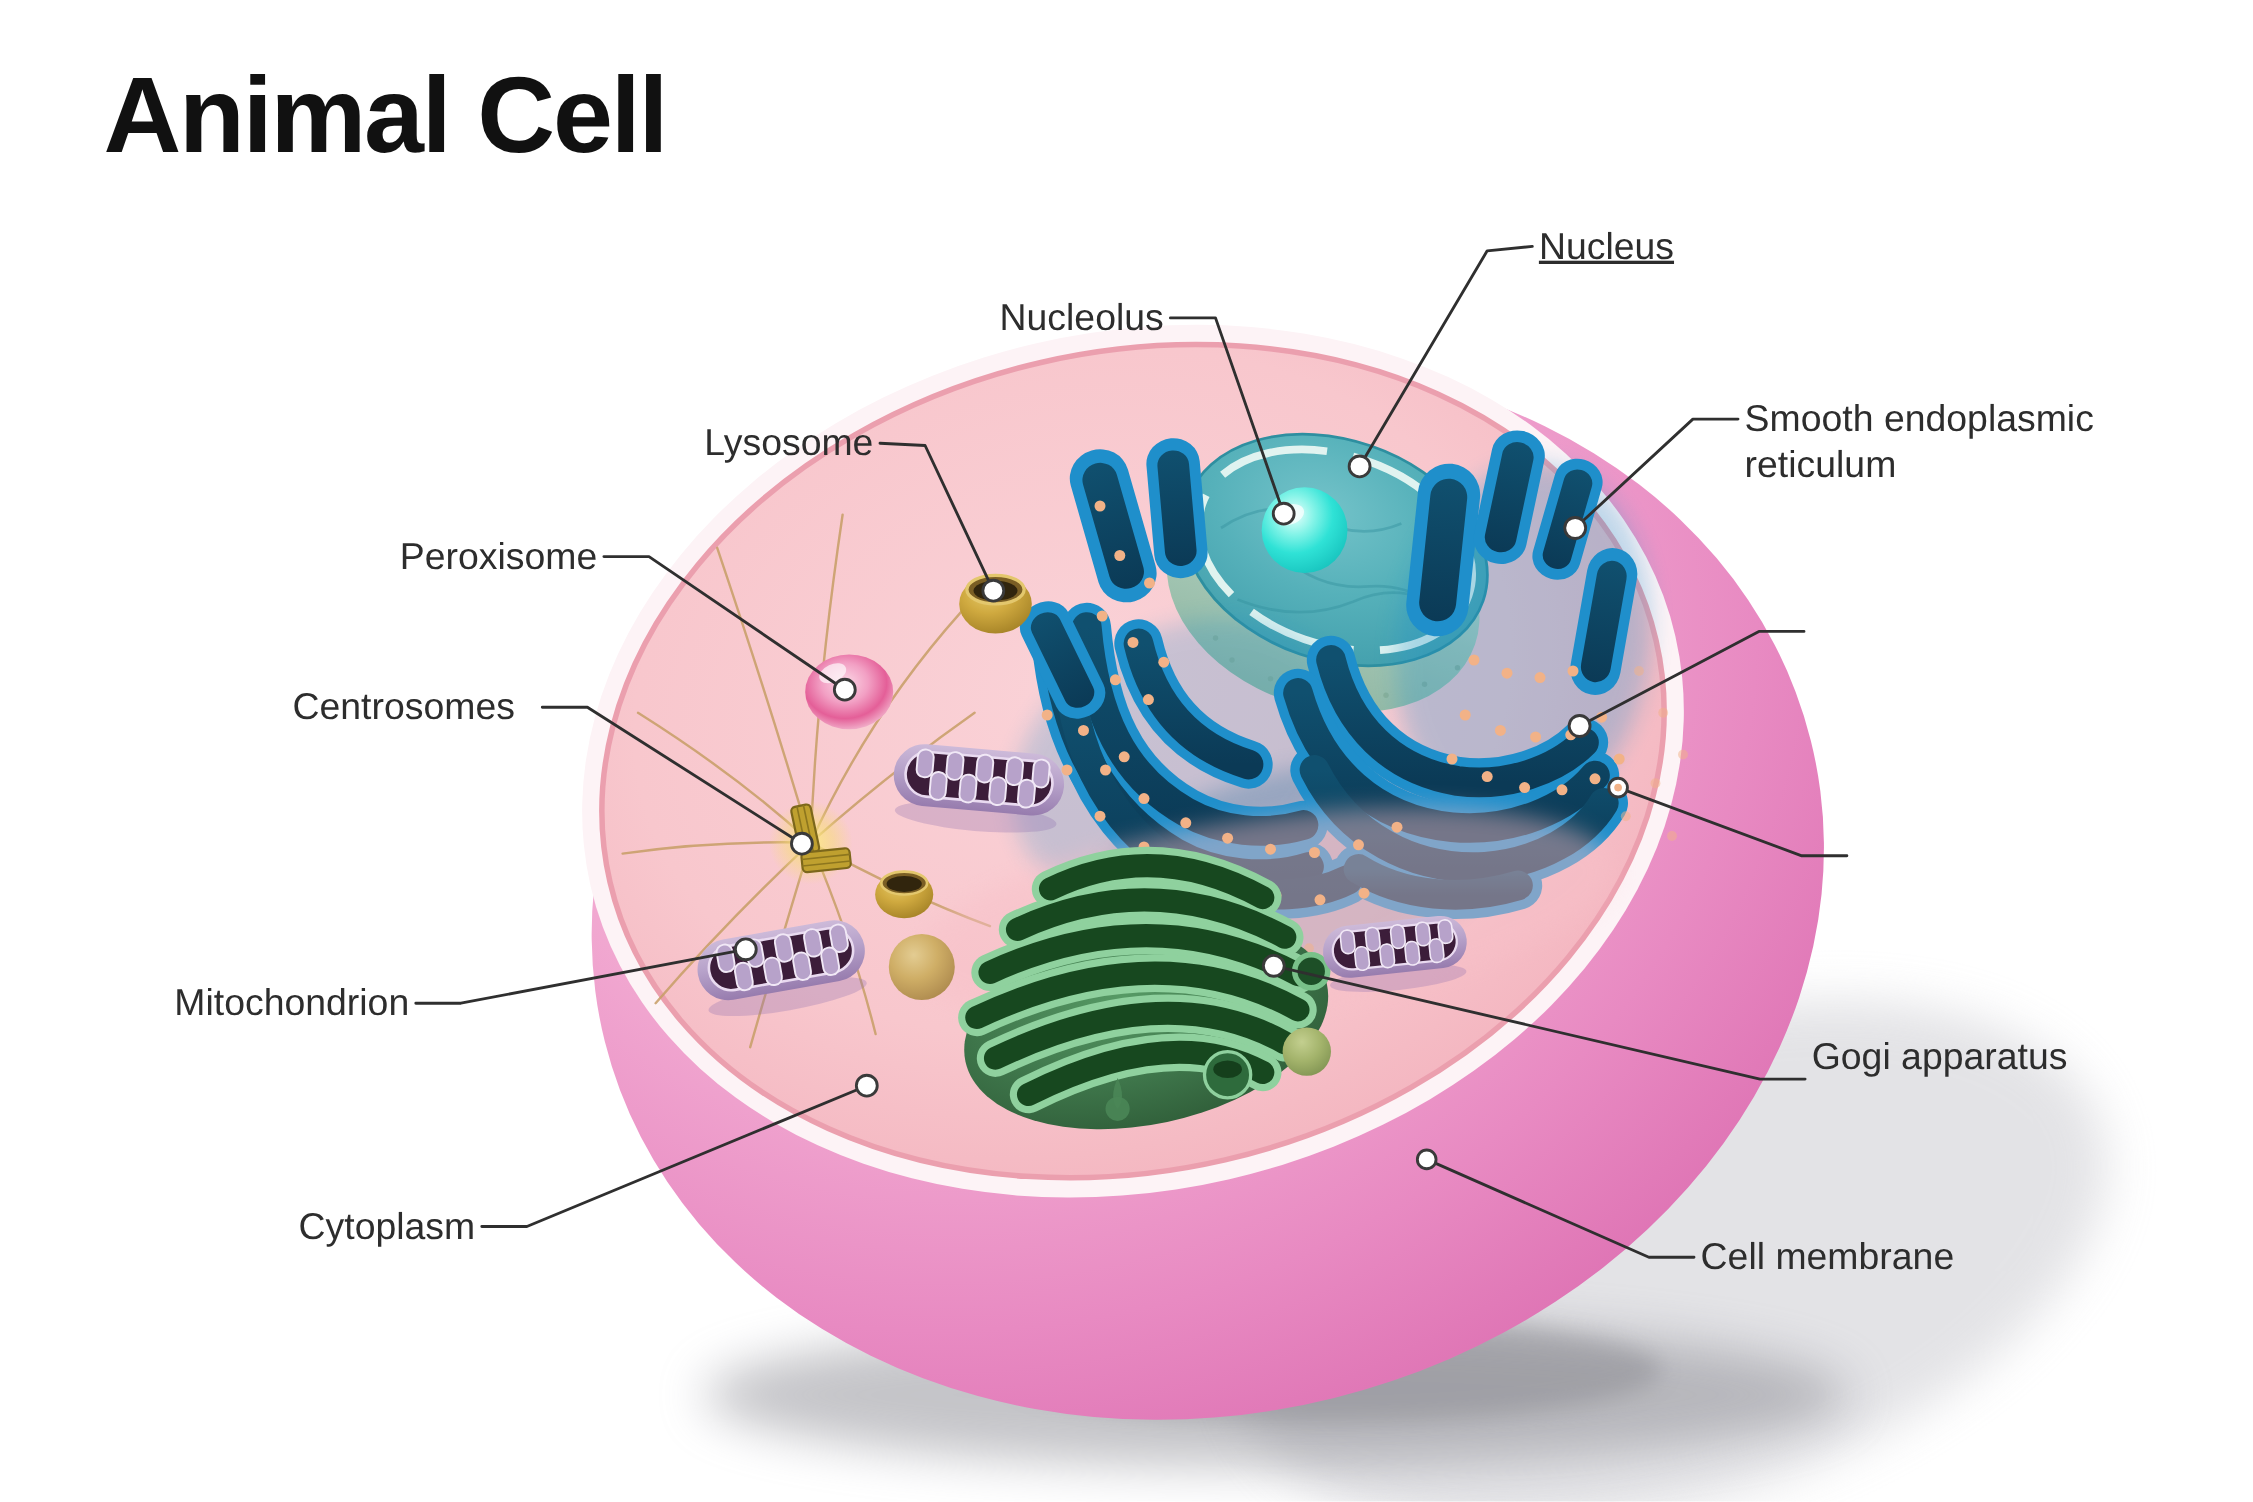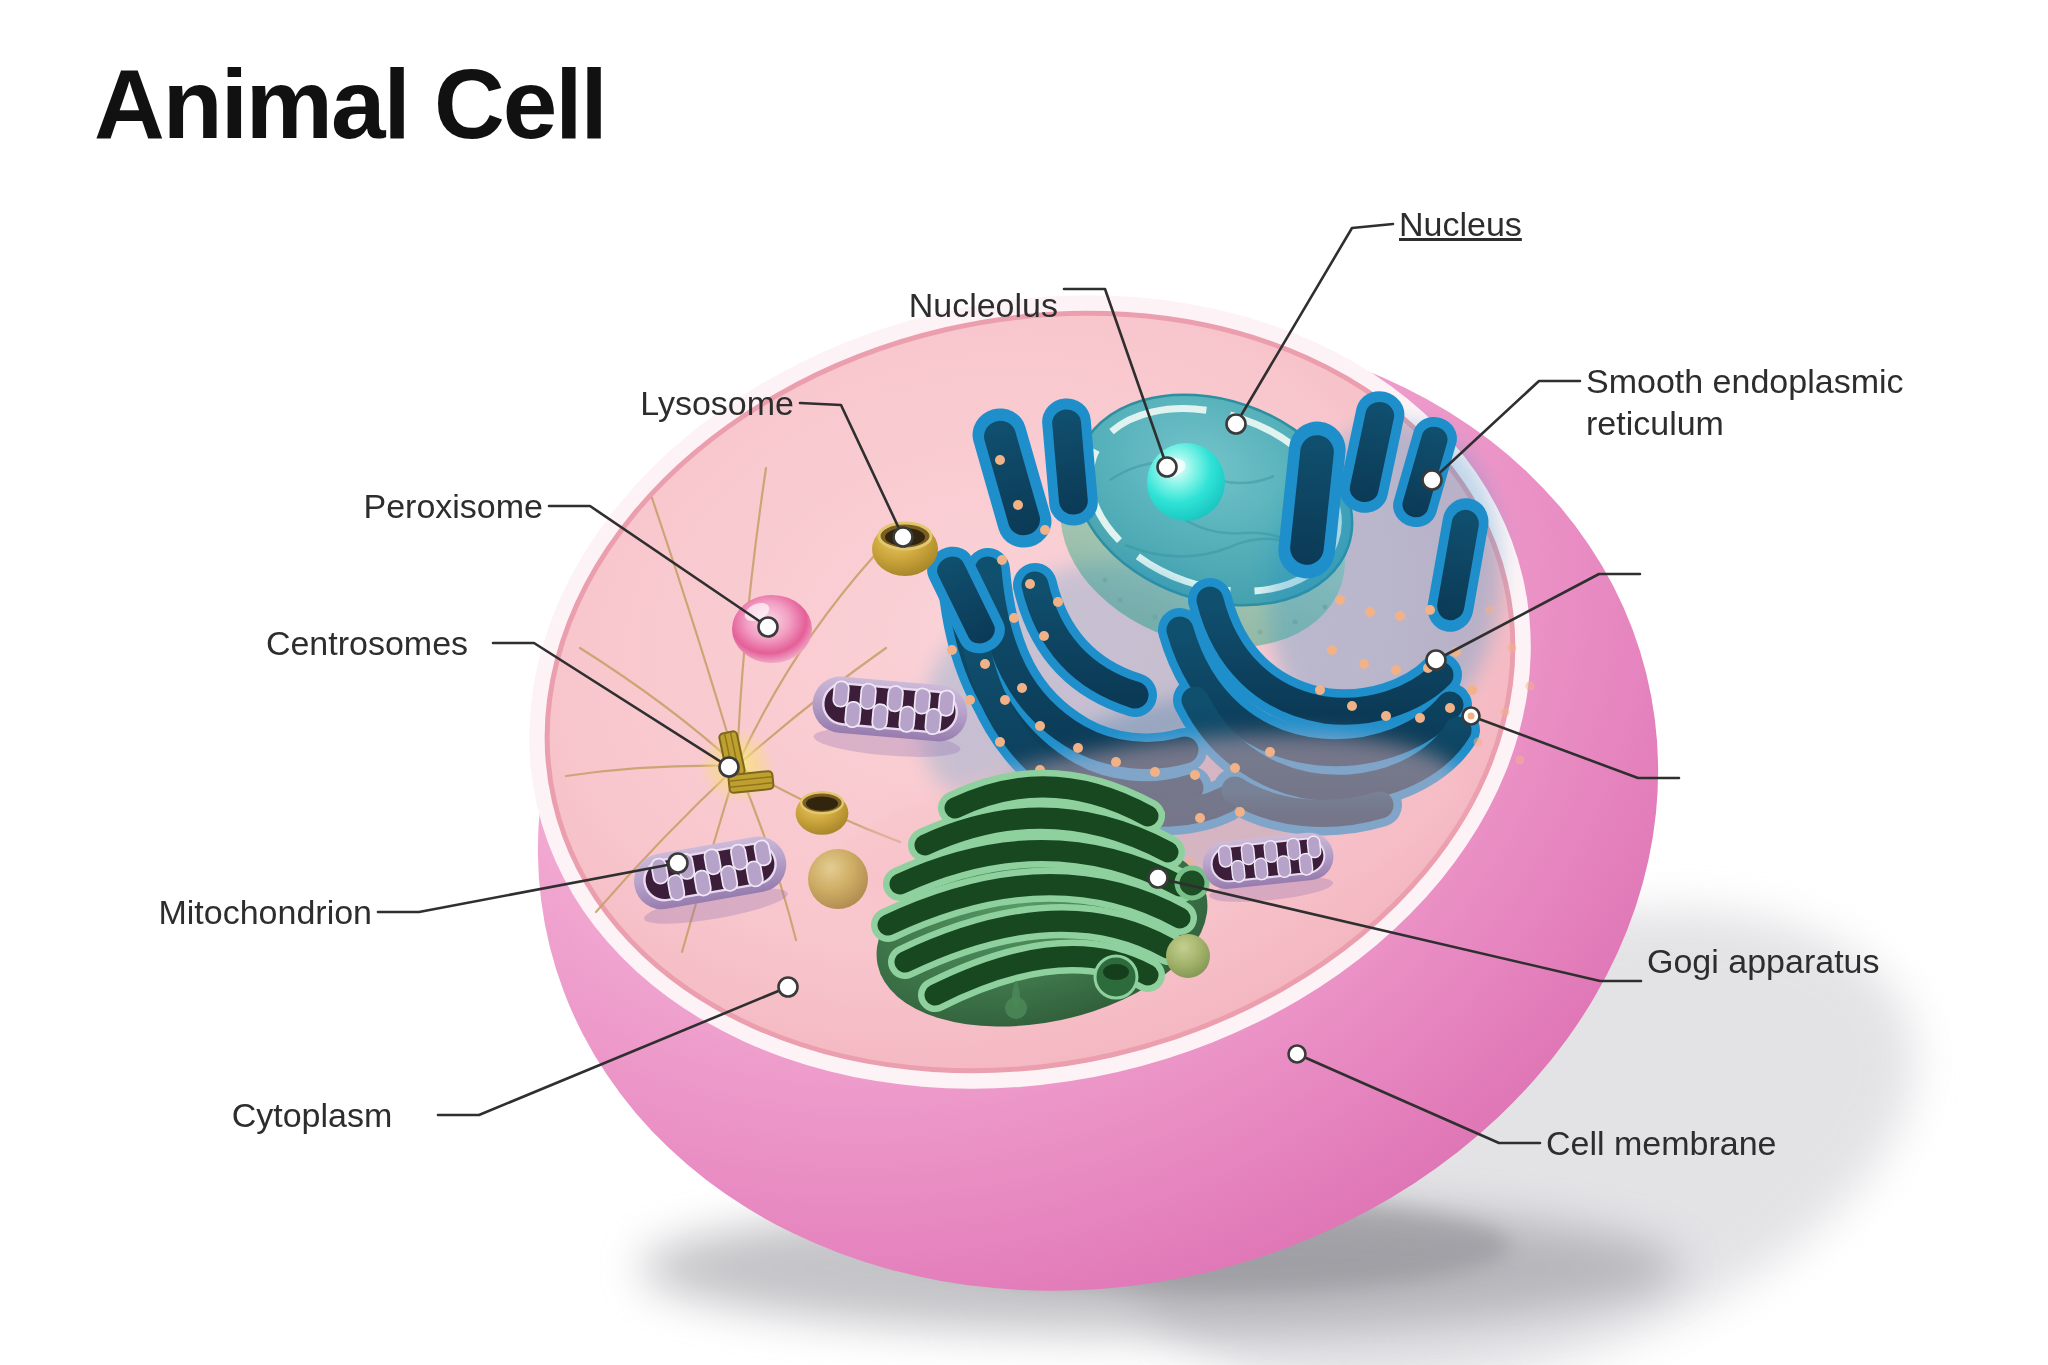--- a/index.html
+++ b/index.html
@@ -351,23 +351,23 @@
     <circle cx="1436" cy="660" r="9.5"></circle>
     <circle cx="1471" cy="716" r="8.5"></circle>
     <circle cx="1471" cy="716" r="3.5" fill="#f2b287" stroke="none"></circle>
     <circle cx="1158" cy="878" r="9.5"></circle>
     <circle cx="1297" cy="1054" r="8.5"></circle>
   </g>
 </svg>
 
   <div class="page-title">Animal Cell</div>
 
-  <div class="lbl right-align" style="left:798px;top:268px;width:260px;margin-top:16px;">Nucleolus</div>
+  <div class="lbl right-align" style="left:798px;top:268px;width:260px;">Nucleolus</div>
   <div class="lbl" style="left:1399px;top:203px;width:300px;text-decoration:underline;">Nucleus</div>
   <div class="lbl right-align" style="left:554px;top:382px;width:240px;">Lysosome</div>
   <div class="lbl" style="left:1586px;top:360px;width:340px;">Smooth endoplasmic reticulum</div>
   <div class="lbl right-align" style="left:303px;top:485px;width:240px;">Peroxisome</div>
   <div class="lbl right-align" style="left:247px;top:622px;width:240px;text-align:center;">Centrosomes</div>
   <div class="lbl right-align" style="left:112px;top:891px;width:260px;">Mitochondrion</div>
   <div class="lbl" style="left:1647px;top:940px;width:320px;">Gogi apparatus</div>
-  <div class="lbl right-align" style="left:192px;top:1094px;width:240px;text-align:center;">Cytoplasm</div>
+  <div class="lbl right-align" style="left:192px;top:1094px;width:240px;">Cytoplasm</div>
   <div class="lbl" style="left:1546px;top:1122px;width:320px;">Cell membrane</div>
 </div>
 
 </body></html>

